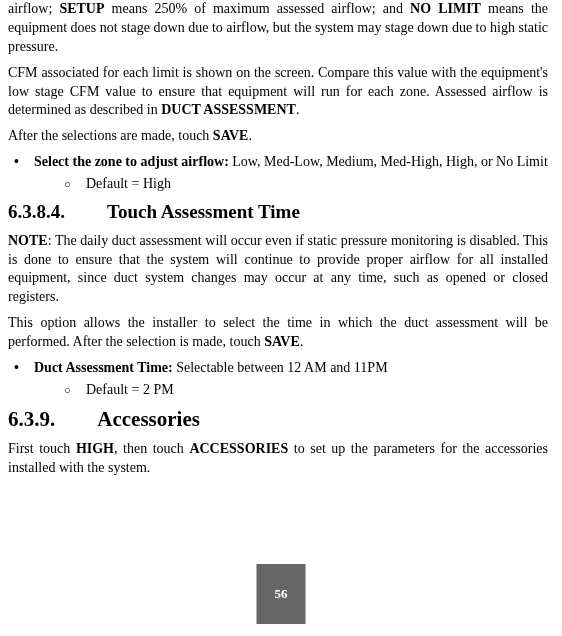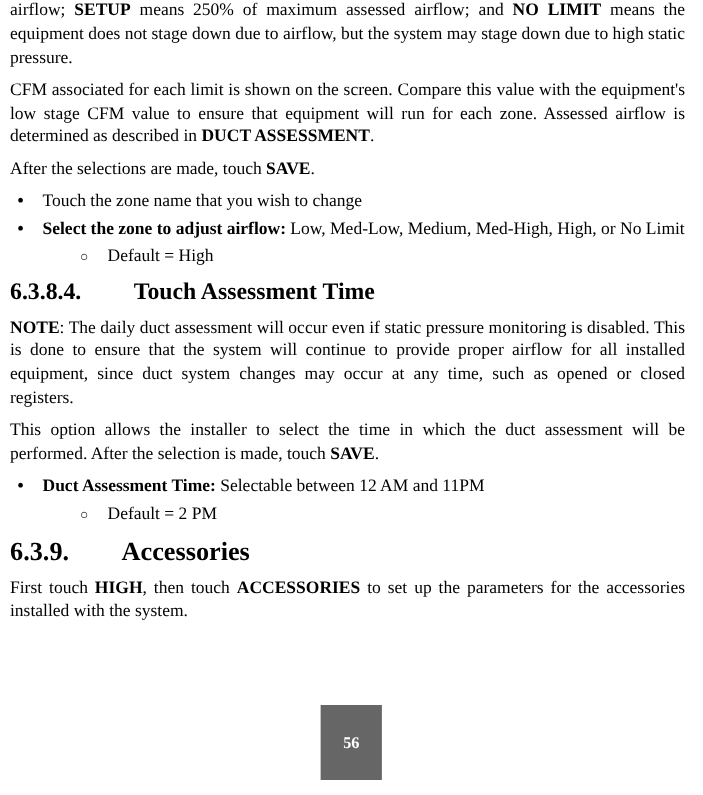--- a/index.html
+++ b/index.html
@@ -93,21 +93,20 @@
 
 <p>
   <span>CFM associated for each limit is shown on the screen. Compare this value with the equipment's low stage CFM value to ensure that equipment will run for each zone. Assessed airflow is determined as described in </span><span class="bold">DUCT ASSESSMENT</span><span>.</span>
 </p>
 
 <p>
   <span>After the selections are made, touch </span><span class="bold">SAVE</span><span>.</span>
 </p>
 
 <ul class="bullet-list">
-  <li>Touch the zone name that you wish to change</li>
   <li>
     <span class="bold">Select the zone to adjust airflow:</span><span> Low, Med-Low, Medium, Med-High, High, or No Limit</span>
     <ul class="sub-list">
       <li>Default = High</li>
     </ul>
   </li>
 </ul>
 
 <h2>
   <span class="section-num">6.3.8.4.</span><span>Touch Assessment Time</span>

